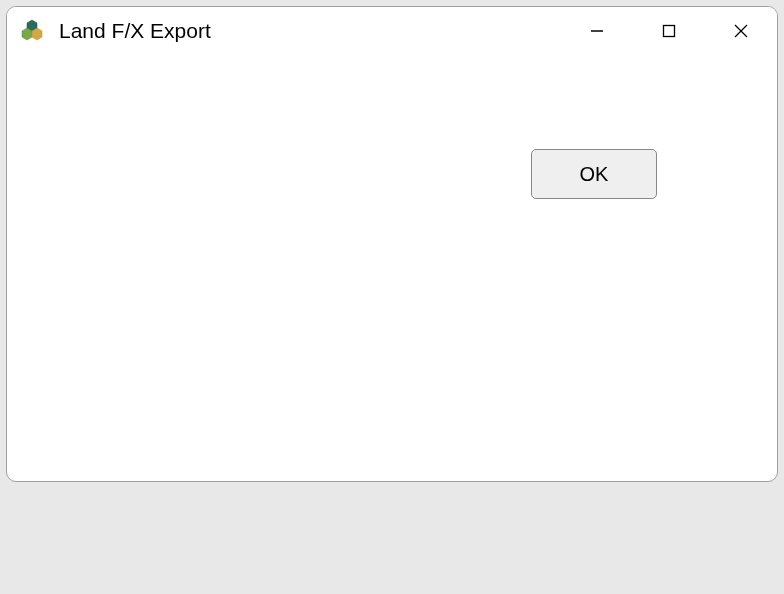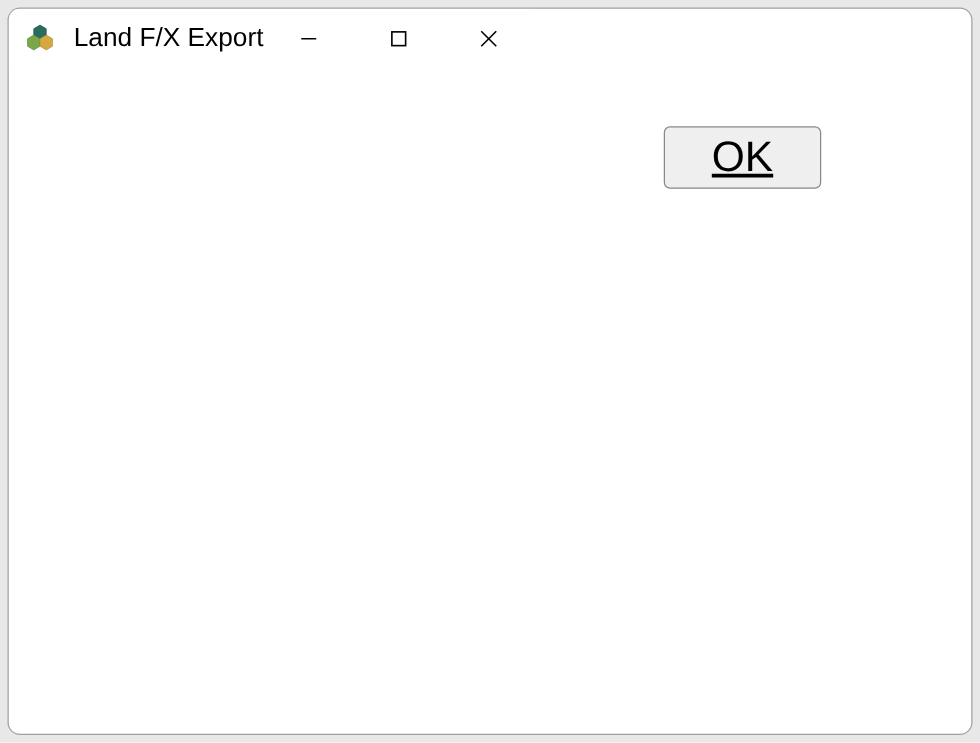--- a/index.html
+++ b/index.html
@@ -12,27 +12,27 @@
       background: #e8e8e8;
       width: 784px;
       height: 594px;
       display: flex;
       align-items: flex-start;
       justify-content: flex-start;
       padding: 6px;
     }
     .window {
       width: 772px;
-      height: 582px;
+      height: 476px;
       background: #ffffff;
       border: 1px solid #a0a0a0;
       border-radius: 10px;
       overflow: hidden;
       display: flex;
-      flex-direction: row;
+      flex-direction: column;
     }
     .titlebar {
       height: 48px;
       display: flex;
       align-items: center;
       padding-left: 14px;
       background: #ffffff;
     }
     .app-icon {
       width: 26px;
@@ -78,28 +78,27 @@
     }
     .ok-button {
       position: absolute;
       top: 94px;
       right: 120px;
       width: 126px;
       height: 50px;
       background: #efefef;
       border: 1px solid #888888;
       border-radius: 5px;
-      font-size: 34px;
+      font-size: 20px;
       font-family: 'Segoe UI', Tahoma, sans-serif;
       color: #000000;
       cursor: default;
       display: flex;
       align-items: center;
       justify-content: center;
-      text-decoration: underline;
     }
   </style>
 </head>
 <body>
 
 <div class="window">
   <div class="titlebar">
     <div class="app-icon">
       <svg viewBox="0 0 26 26" width="26" height="26">
         <polygon points="11,2 16,5 16,11 11,14 6,11 6,5" fill="#2a6b5f" stroke="#1a4b3f" stroke-width="0.5"></polygon>

